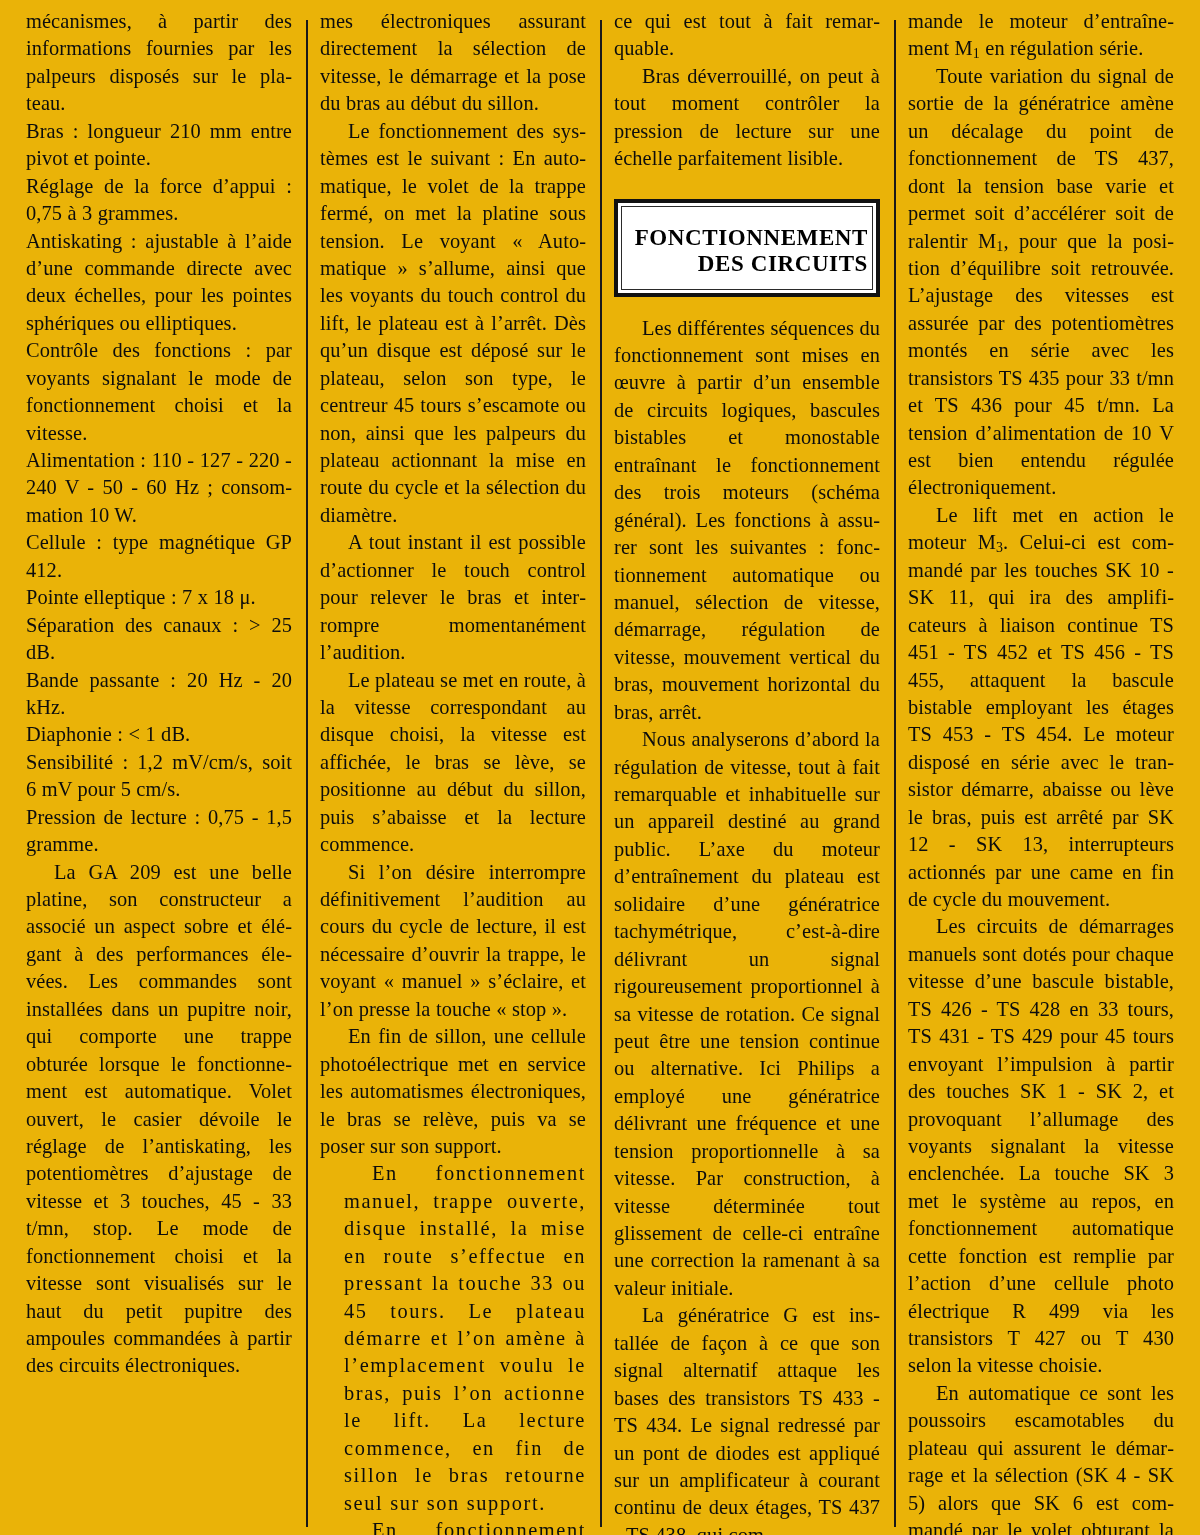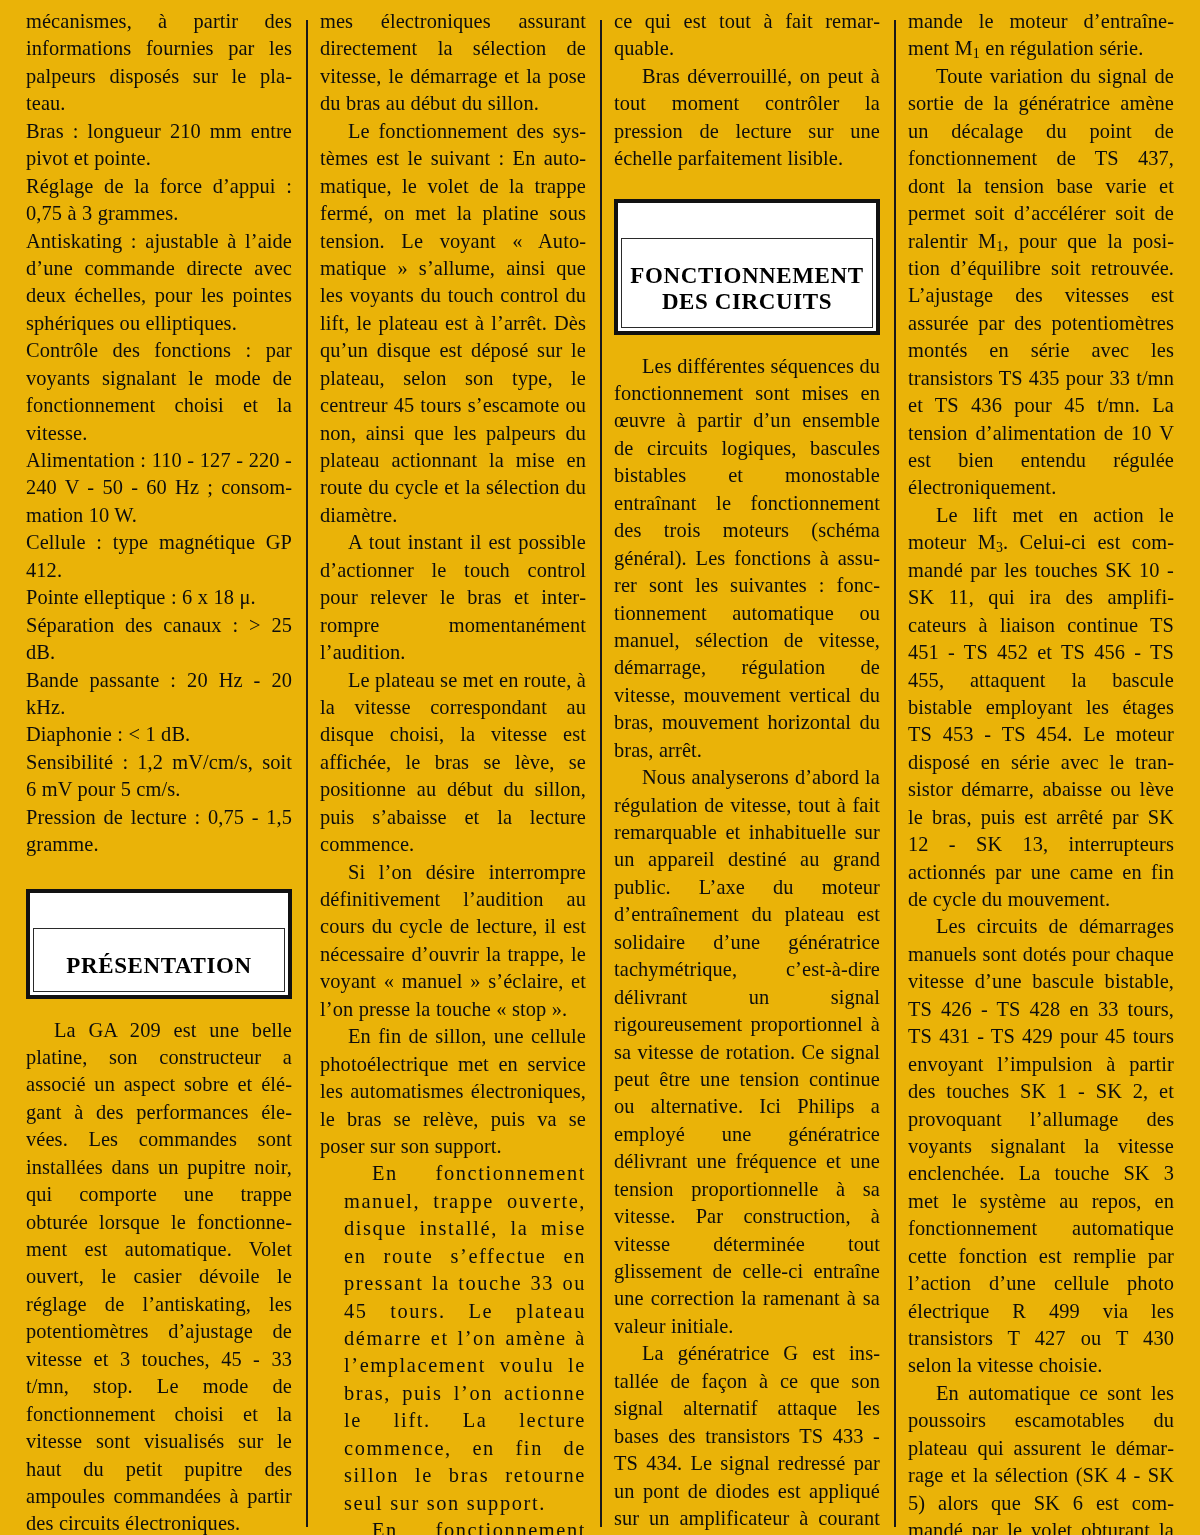--- a/index.html
+++ b/index.html
@@ -75,24 +75,23 @@
 
   
   .heading-box {
     margin: 30px 0 18px 0;
     border: 4px solid #111111;
     padding: 3px;
     background: #ffffff;
   }
   .heading-box .inner {
     border: 1px solid #2a2a2a;
-    padding: 24px 4px 12px 4px;
-    text-align: center;
+    padding: 18px 4px 12px 4px;
+    text-align: right;
     background: #ffffff;
-    margin-top: 32px;
   }
   .heading-box .title-line {
     display: block;
     font-family: "Liberation Serif", "DejaVu Serif", serif;
     font-weight: bold;
     font-size: 23px;
     line-height: 1.13;
     letter-spacing: 0.6px;
     color: #000000;
   }
@@ -112,31 +111,26 @@
 <div class="page">
   <div class="columns" id="columns">
       <div class="column">
         <p class="para">mécanismes, à partir des informations fournies par les palpeurs disposés sur le pla­teau.</p>
         <p class="para">Bras : longueur 210 mm entre pivot et pointe.</p>
         <p class="para">Réglage de la force d’appui : 0,75 à 3 grammes.</p>
         <p class="para">Antiskating : ajustable à l’aide d’une commande directe avec deux échelles, pour les poin­tes sphériques ou elliptiques.</p>
         <p class="para">Contrôle des fonctions : par voyants signalant le mode de fonctionnement choisi et la vitesse.</p>
         <p class="para">Alimentation : 110 - 127 - 220 - 240 V - 50 - 60 Hz ; consom­mation 10 W.</p>
         <p class="para">Cellule : type magnétique GP 412.</p>
-        <p class="para">Pointe elleptique : 6 x 18 μ.</p>
+        <p class="para">Pointe elleptique : 7 x 18 μ.</p>
         <p class="para">Séparation des canaux : &gt; 25 dB.</p>
         <p class="para">Bande passante : 20 Hz - 20 kHz.</p>
         <p class="para">Diaphonie : &lt; 1 dB.</p>
         <p class="para">Sensibilité : 1,2 mV/cm/s, soit 6 mV pour 5 cm/s.</p>
         <p class="para">Pression de lecture : 0,75 - 1,5 gramme.</p>
-        <div class="heading-box">
-          <div class="inner">
-            <span class="title-line">PRÉSENTATION</span>
-          </div>
-        </div>
         <p class="para indent">La GA 209 est une belle platine, son constructeur a associé un aspect sobre et élé­gant à des performances éle­vées. Les commandes sont installées dans un pupitre noir, qui comporte une trappe obturée lorsque le fonctionne­ment est automatique. Volet ouvert, le casier dévoile le réglage de l’antiskating, les potentiomètres d’ajustage de vitesse et 3 touches, 45 - 33 t/mn, stop. Le mode de fonctionnement choisi et la vitesse sont visualisés sur le haut du petit pupitre des ampoules commandées à par­tir des circuits électroniques.</p>
       </div>
       <div class="column">
         <p class="para">mes électroniques assurant directement la sélection de vitesse, le démarrage et la pose du bras au début du sil­lon.</p>
         <p class="para indent">Le fonctionnement des sys­tèmes est le suivant : En auto­matique, le volet de la trappe fermé, on met la platine sous tension. Le voyant « Auto­matique » s’allume, ainsi que les voyants du touch control du lift, le plateau est à l’arrêt. Dès qu’un disque est déposé sur le plateau, selon son type, le centreur 45 tours s’esca­mote ou non, ainsi que les palpeurs du plateau action­nant la mise en route du cycle et la sélection du diamètre.</p>
         <p class="para indent">A tout instant il est possible d’actionner le touch control pour relever le bras et inter­rompre momentanément l’audition.</p>
         <p class="para indent">Le plateau se met en route, à la vitesse correspondant au disque choisi, la vitesse est affichée, le bras se lève, se positionne au début du sillon, puis s’abaisse et la lecture commence.</p>
         <p class="para indent">Si l’on désire interrompre définitivement l’audition au cours du cycle de lecture, il est nécessaire d’ouvrir la trappe, le voyant « manuel » s’éclaire, et l’on presse la tou­che « stop ».</p>
         <p class="para indent">En fin de sillon, une cellule photoélectrique met en ser­vice les automatismes électro­niques, le bras se relève, puis va se poser sur son support.</p>
         <p class="para indent spaced">En fonctionnement manuel, trappe ouverte, dis­que installé, la mise en route s’effectue en pressant la tou­che 33 ou 45 tours. Le plateau démarre et l’on amène à l’emplacement voulu le bras, puis l’on actionne le lift. La lecture commence, en fin de sillon le bras retourne seul sur son support.</p>

